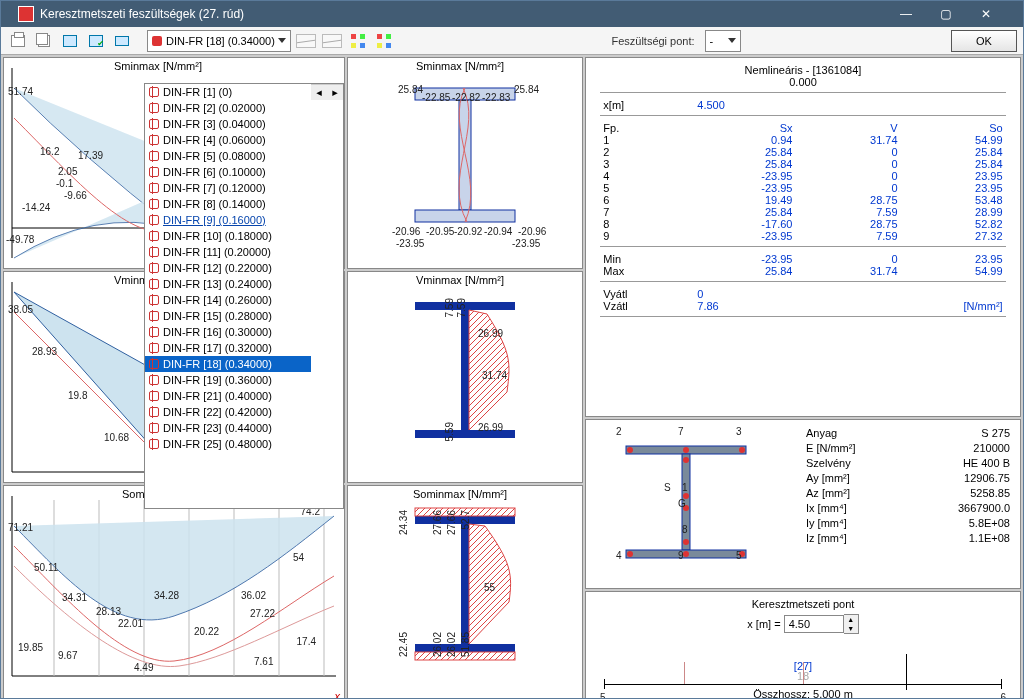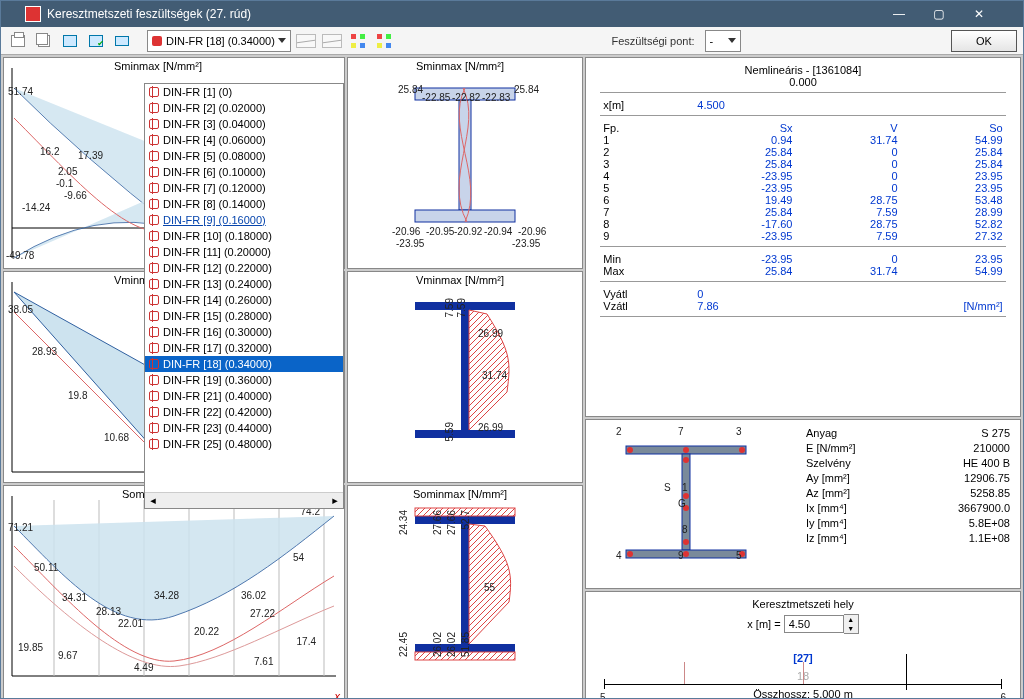--- a/index.html
+++ b/index.html
@@ -1,18 +1,18 @@
 <!DOCTYPE html>
 <html><head>
 <meta charset="utf-8">
 <style>
   * { box-sizing: border-box; font-family: Tahoma, Arial, sans-serif; }
   body { margin: 0; background: #fff; font-size: 11px; color: #000; }
   .window { width: 1024px; height: 699px; border: 1px solid #5a7a9a; background: #fff; display: flex; flex-direction: column; }
-  .titlebar { height: 26px; background: #425C74; color: #fff; display: flex; align-items: center; padding: 0 24px; font-size: 12px; }
+  .titlebar { height: 26px; background: #425C74; color: #fff; display: flex; align-items: center; padding: 0 17px; font-size: 12px; }
   .titlebar .title { flex: 1; }
   .titlebar .tb-icon { width: 16px; height: 16px; background: #d33; margin-right: 6px; border: 1px solid #fff; }
   .winbtns { display: flex; }
   .winbtn { width: 40px; height: 24px; display: flex; align-items: center; justify-content: center; color: #fff; font-family: Arial; }
 
   .toolbar { height: 28px; background: #f5f5f5; border-bottom: 1px solid #aaa; display: flex; align-items: center; padding: 0 6px; gap: 4px; }
   .tbtn { width: 22px; height: 22px; border: 1px solid transparent; display: flex; align-items: center; justify-content: center; position: relative; }
   .ico-print { width: 14px; height: 12px; border: 1px solid #888; background: #fff; position: relative; }
   .ico-print:before { content:''; position:absolute; top:-4px; left:2px; width:8px; height:4px; background:#fff; border:1px solid #888; }
   .ico-copy { width: 12px; height: 12px; border: 1px solid #888; background:#fff; position:relative; }
@@ -32,21 +32,21 @@
   .spacer { flex:1; }
   .lbl { font-size: 11px; color: #333; padding: 0 6px; }
   .okbtn { width: 66px; height: 22px; border: 1px solid #555; background: linear-gradient(#fff,#e5e5e5); font-size: 11px; display:flex;align-items:center;justify-content:center; }
 
   .body-grid { flex:1; display: grid; grid-template-columns: 342px 236px 1fr; grid-template-rows: 212px 212px 1fr; gap: 2px; padding: 2px; background:#ccc; overflow:hidden; }
   .panel { background: #fff; border: 1px solid #888; position: relative; overflow: hidden; }
   .panel-title { position:absolute; top:2px; left:0; right:10px; text-align:center; font-size:11px; }
   .panel-x { position:absolute; right:4px; bottom:2px; color:#c00; font-style:italic; }
 
   
-  .dropdown { position:absolute; top:28px; left:143px; width:200px; height:426px; background:#fff; border:1px solid #888; z-index:50; display:flex; flex-direction:column; }
+  .dropdown { position:absolute; top:28px; left:143px; width:200px; height:426px; background:#fff; border:1px solid #888; z-index:50; display:flex; flex-direction:row; }
   .dd-list { flex:1; overflow-y:auto; overflow-x:hidden; }
   .dd-item { display:flex; align-items:center; height:16px; padding:0 4px; font-size:11px; gap:4px; white-space:nowrap; }
   .dd-item .dico { width:10px; height:10px; display:inline-block; position:relative; }
   .dico:before { content:''; position:absolute; inset:0; border:1px solid #c33; border-radius:2px; }
   .dico:after { content:''; position:absolute; left:3px; top:-1px; bottom:-1px; border-left:1px solid #c33; }
   .dd-item.sel { background:#0a64c8; color:#fff; }
   .dd-item.link span { color:#0645AD; text-decoration:underline; }
   .dd-hscroll { height:16px; background:#eee; border-top:1px solid #ccc; display:flex; }
   .dd-hscroll .ar { width:16px; display:flex;align-items:center;justify-content:center; }
 
@@ -72,21 +72,21 @@
 
   .loc-wrap { text-align:center; padding-top:6px; }
   .spin { display:inline-flex; align-items:center; }
   .spin input { width:60px; height:18px; font-size:11px; border:1px solid #888; padding:0 4px; }
   .spinbtns { display:flex; flex-direction:column; border:1px solid #888; border-left:none; }
   .spinbtns div { width:14px; height:9px; font-size:7px; display:flex;align-items:center;justify-content:center; background:#f0f0f0; }
 
   .ruler { position:relative; height:60px; margin:10px 18px 0; }
   .ruler .line { position:absolute; top:40px; left:0; right:0; border-top:1px solid #000; }
   .ruler .tick { position:absolute; top:35px; height:10px; border-left:1px solid #000; }
-  .ruler .lbl27 { position:absolute; top:8px; left:50%; transform:translateX(-50%); color:#0038d0;font-weight:bold; }
+  .ruler .lbl27 { position:absolute; top:16px; left:50%; transform:translateX(-50%); color:#0038d0; }
   .ruler .lbl21 { position:absolute; top:26px; left:50%; transform:translateX(-50%); color:#aaa; }
   .ruler .mark { position:absolute; top:18px; border-left:1px solid #c88; }
   .ruler .marker { position:absolute; top:10px; left:76%; width:1px; height:36px; background:#000; }
 
   .ossz { position:absolute; bottom:4px; left:0; right:0; text-align:center; font-size:11px; }
 
   
   .vlab { position:absolute; font-size:10px; color:#222; }
 </style>
 </head>
@@ -278,21 +278,21 @@
         </svg>
         <span class="vlab" style="top:28px;left:4px">51.74</span>
         <span class="vlab" style="top:60px;right:50px">27.78</span>
         <span class="vlab" style="top:88px;left:36px">16.2</span>
         <span class="vlab" style="top:92px;left:74px">17.39</span>
         <span class="vlab" style="top:108px;left:54px">2.05</span>
         <span class="vlab" style="top:120px;left:52px">-0.1</span>
         <span class="vlab" style="top:132px;left:60px">-9.66</span>
         <span class="vlab" style="top:144px;left:18px">-14.24</span>
         <span class="vlab" style="top:158px;right:46px">-25.84</span>
-        <span class="vlab" style="top:192px;left:2px">-49.78</span>
+        <span class="vlab" style="top:176px;left:2px">-49.78</span>
         <span class="panel-x">x</span>
       </div>
 
       <div class="panel">
         <div class="panel-title">Sminmax [N/mm²]</div>
         <svg class="minisvg" width="170" height="190">
           <g transform="translate(35,20)">
             <rect x="0" y="10" width="100" height="12" fill="#c8d4ea" stroke="#1030a0"></rect>
             <rect x="44" y="22" width="12" height="110" fill="#c8d4ea" stroke="#1030a0"></rect>
             <rect x="0" y="132" width="100" height="12" fill="#c8d4ea" stroke="#1030a0"></rect>
@@ -487,21 +487,21 @@
               </div>
               <div class="mat-row">
                 <span>Iz [mm⁴]</span>
                 <span>1.1E+08</span>
               </div>
             </div>
         </div>
 
         <div class="panel" style="position:relative;">
           <div class="loc-wrap">
-            <div>Keresztmetszeti hely</div>
+            <div>Keresztmetszeti pont</div>
             <div style="margin-top:4px">
               <span>x [m] =</span>
               <span class="spin">
                 <input value="4.50" style="">
                 <span class="spinbtns">
                     <div>▲</div>
                     <div>▼</div>
                   </span>
               </span>
             </div>

